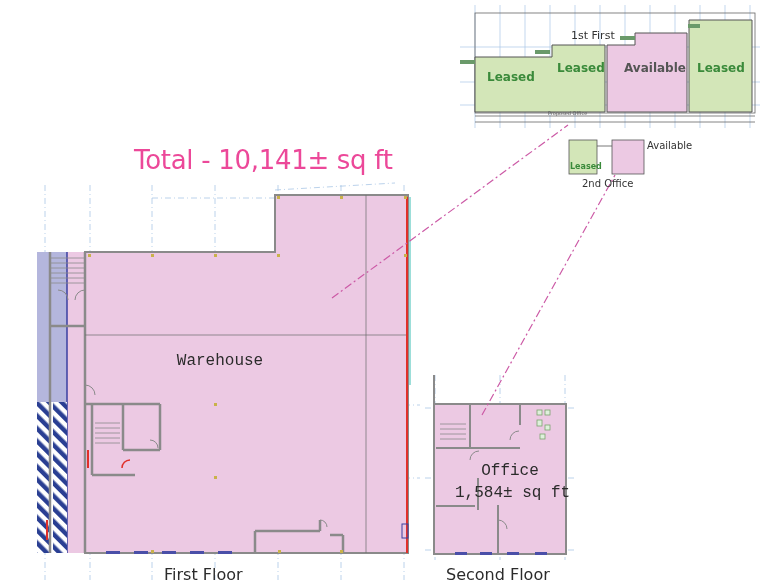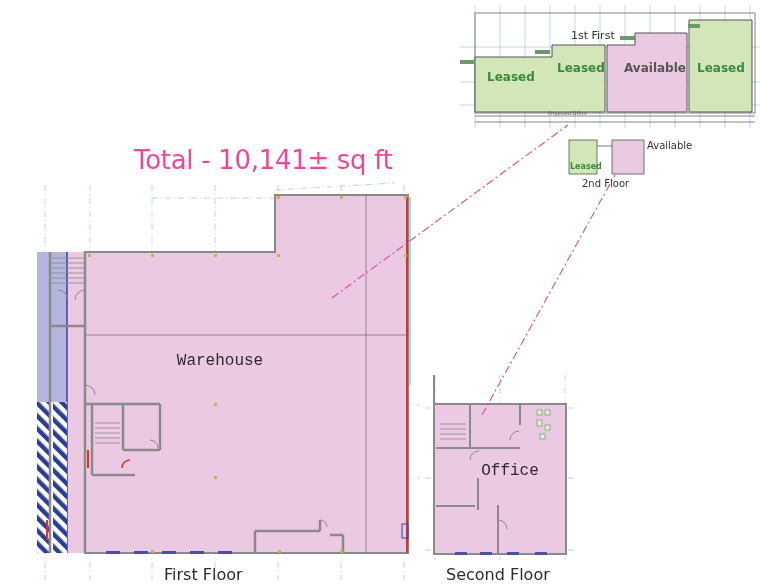--- a/index.html
+++ b/index.html
@@ -215,27 +215,28 @@
 </svg>
 
 <div class="label total">Total - 10,141± sq ft</div>
 
 <div class="label room-label" style="left:165px; top:350px; width:110px;">
   <div>Warehouse</div>
 </div>
 
 <div class="label room-label" style="left:455px; top:460px; width:110px;">
   <div>Office</div>
+  <div>1,584± sq ft</div>
 </div>
 
 <div class="label floor-caption" style="left:164px; top:565px;">First Floor</div>
 <div class="label floor-caption" style="left:446px; top:565px;">Second Floor</div>
 
 <div class="label key-text" style="left:571px; top:29px;">1st First</div>
 <div class="label key-green" style="left:487px; top:70px;">Leased</div>
 <div class="label key-green" style="left:557px; top:61px;">Leased</div>
 <div class="label key-avail" style="left:624px; top:61px;">Available</div>
 <div class="label key-green" style="left:697px; top:61px;">Leased</div>
 <div class="label" style="left:548px; top:110px; font-size:5px; color:#555;">Proposed Office</div>
 
 <div class="label" style="left:570px; top:162px; font-size:8px; font-weight:bold; color:#3a8a3a;">Leased</div>
 <div class="label key-text" style="left:647px; top:140px; font-size:10px;">Available</div>
-<div class="label key-text" style="left:582px; top:178px; font-size:10px;">2nd Floor</div>
+<div class="label key-text" style="left:582px; top:178px; font-size:10px;">2nd Office</div>
 
 </body></html>

